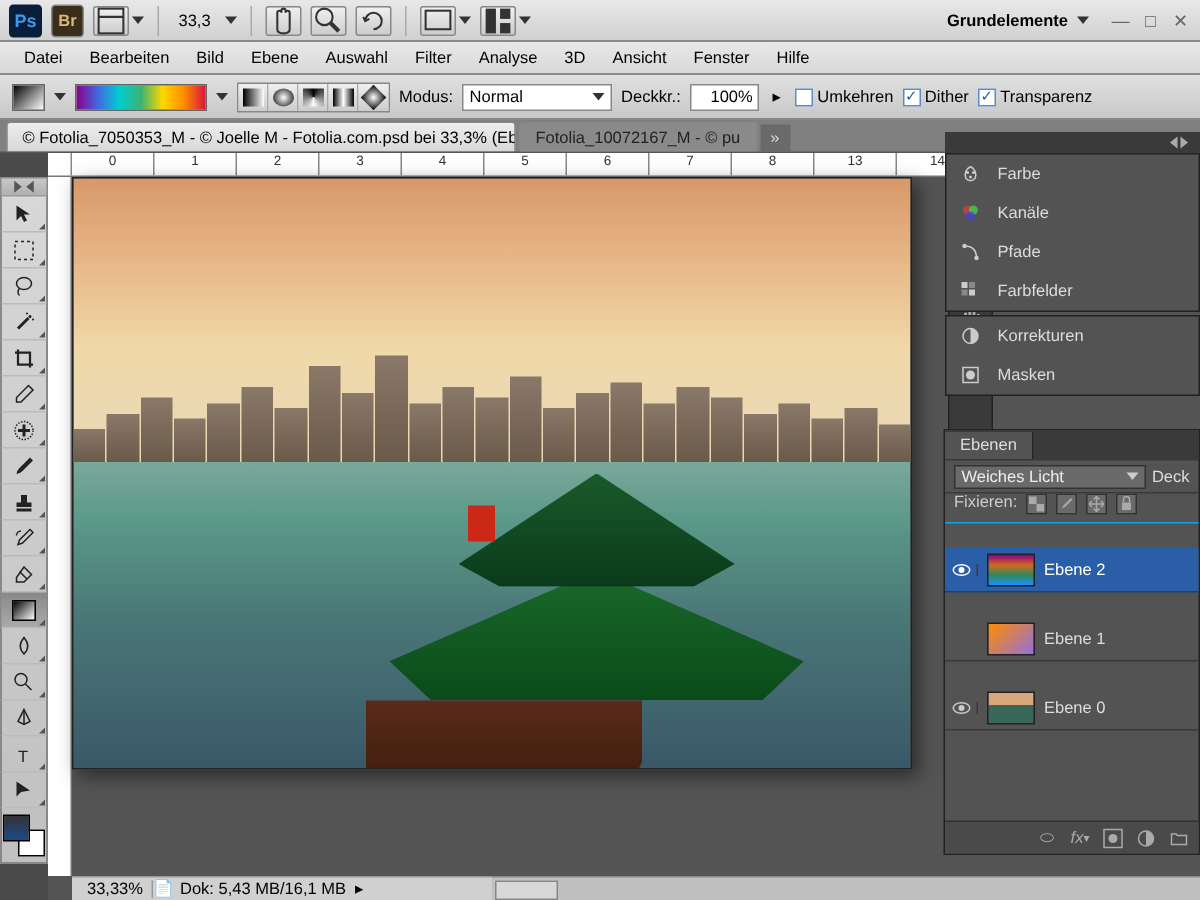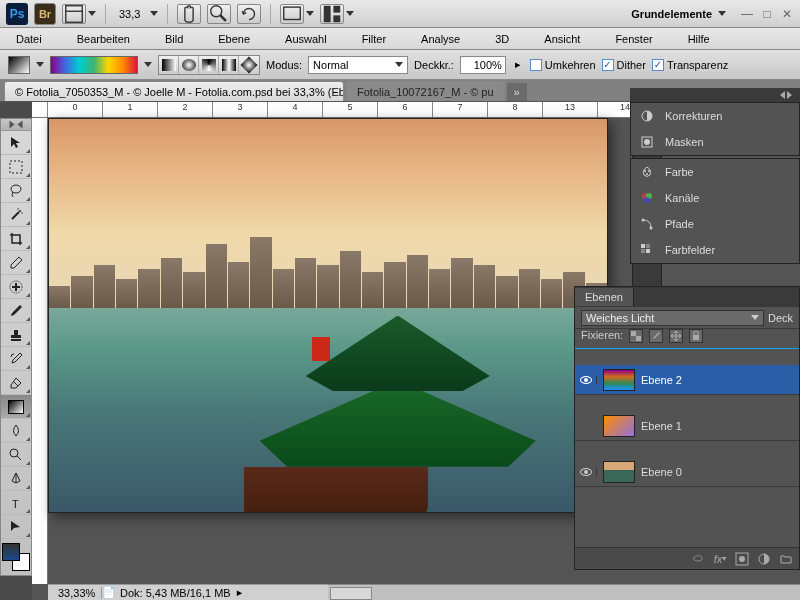--- a/index.html
+++ b/index.html
@@ -8,21 +8,21 @@
 .ps-icon { width: 22px; height: 22px; background: #0a1e3c; color: #3c9ae8; display: flex; align-items: center; justify-content: center; font-weight: bold; border-radius: 3px; font-size: 12px; }
 .br-icon { width: 22px; height: 22px; background: #3a2e1a; color: #d8b878; display: flex; align-items: center; justify-content: center; font-weight: bold; border-radius: 3px; font-size: 11px; border:1px solid #888;}
 .top-btn { width: 24px; height: 20px; background: linear-gradient(#f0f0f0,#ccc); border: 1px solid #888; border-radius: 2px; display: flex; align-items: center; justify-content: center; }
 .top-drop { display: flex; align-items: center; gap: 2px; }
 .tri-down { width: 0; height: 0; border-left: 4px solid transparent; border-right: 4px solid transparent; border-top: 5px solid #333; }
 .sep { width: 1px; height: 20px; background: #aaa; margin: 0 3px; }
 .zoom-txt { font-size: 11px; padding: 0 4px; }
 .spacer { flex: 1; }
 .workspace-drop { display: flex; align-items: center; gap: 6px; font-weight: bold; font-size: 12px; padding: 0 8px; }
 .win-btn { width: 14px; height: 14px; display: flex; align-items: center; justify-content: center; color: #666; font-size: 12px; cursor: pointer; }
-.menubar { height: 22px; background: linear-gradient(#e8e8e8,#d8d8d8); display: flex; align-items: center; padding: 0 8px; gap: 19px; border-bottom: 1px solid #888; }
+.menubar { height: 22px; background: linear-gradient(#e8e8e8,#d8d8d8); display: flex; align-items: center; padding: 0 8px; gap: 2px; border-bottom: 1px solid #888; }
 .menu-item { padding: 3px 8px; cursor: pointer; }
 .optbar { height: 30px; background: linear-gradient(#e0e0e0,#c8c8c8); display: flex; align-items: center; padding: 0 8px; gap: 6px; border-bottom: 1px solid #888; }
 .tool-icon { width: 22px; height: 18px; background: #222; border: 1px solid #666; }
 .gradient-preview { width: 88px; height: 18px; background: linear-gradient(90deg,#8b008b,#4169e1,#00ced1,#3cb371,#ffd700,#ff8c00,#dc143c); border: 1px solid #666; }
 .grad-type-group { display: flex; gap: 0; border: 1px solid #888; }
 .grad-type { width: 20px; height: 18px; background: linear-gradient(#f0f0f0,#ccc); border-right: 1px solid #aaa; display:flex;align-items:center;justify-content:center;}
 .grad-type:last-child { border-right: none; }
 .grad-lin { background: linear-gradient(90deg,#000,#fff); width:14px;height:12px;}
 .grad-rad { background: radial-gradient(circle,#fff,#000); width:14px;height:12px;border-radius:50%;}
 .opt-label { font-size: 11px; }
@@ -66,21 +66,21 @@
 .scroll-h::after{content:"";position:absolute;left:2px;top:2px;width:40px;height:11px;background:#d8d8d8;border:1px solid #888;}
 .right-strip { width:30px; background:#3a3a3a; position:absolute; right:138px; top:102px; height:185px; border:1px solid #222; z-index:8;}
 .strip-icon { width:28px; height:26px; display:flex;align-items:center;justify-content:center; border-bottom:1px solid #2a2a2a;}
 .strip-icon svg{width:15px;height:15px;}
 .panel-col { width:170px; position:absolute; right:0; top:88px; z-index:10;}
 .panel-head { height:14px; background:#3a3a3a; display:flex;align-items:center;justify-content:flex-end; padding:0 6px;}
 .panel-head .tri-l{width:0;height:0;border-top:4px solid transparent;border-bottom:4px solid transparent;border-right:5px solid #aaa;margin-right:2px;}
 .panel-group { background:#535353; border:1px solid #222; margin-bottom:2px;}
 .panel-row { display:flex; align-items:center; height:26px; padding:0 8px; gap:10px; color:#ddd; cursor:pointer;}
 .panel-row .pi{width:16px;height:16px;display:flex;align-items:center;justify-content:center;}
-.layers-panel { position:absolute; right:0; top:286px; width:226px; background:#535353; border:1px solid #222; z-index:12;}
+.layers-panel { position:absolute; right:0; top:286px; width:171px; background:#535353; border:1px solid #222; z-index:12;}
 .layers-tabs { height:20px; background:#3a3a3a; display:flex; align-items:center;}
 .layers-tab { padding:3px 10px; color:#ddd; background:#535353; border-right:1px solid #222; font-size:11px;}
 .layer-opts { display:flex; align-items:center; height:22px; padding:0 6px; gap:4px; color:#ddd; border-bottom:1px solid #3a3a3a;}
 .blend-sel { flex:1; height:16px; background:#6a6a6a; border:1px solid #333; color:#eee; padding:0 4px; display:flex;align-items:center;justify-content:space-between; font-size:10px;}
 .lock-row { display:flex; align-items:flex-start; height:20px; padding:0 6px; gap:6px; color:#ccc; border-bottom:1px solid #0ea5e9; font-size:10px;}
 .lock-ic{width:14px;height:14px;background:#6a6a6a;border:1px solid #333;display:flex;align-items:center;justify-content:center;}
 .layer-row { display:flex; align-items:center; height:30px; border-bottom:1px solid #3a3a3a; color:#ddd;margin-top:16px;}
 .layer-row.sel { background:#2a5fa8; color:#fff;}
 .vis-col { width:22px; display:flex;align-items:center;justify-content:center; border-right:1px solid #3a3a3a;}
 .eye{width:12px;height:8px;border:1px solid #ccc;border-radius:50%;position:relative;}
@@ -464,40 +464,20 @@
 
 <div class="panel-col">
   <div class="panel-head">
       <div class="tri-l"></div>
       <div class="tri-l" style="transform:scaleX(-1);"></div>
     </div>
   <div class="panel-group">
     <div class="panel-row">
         <div class="pi">
           <svg viewBox="0 0 16 16">
-            <circle cx="8" cy="8" r="5" fill="none" stroke="#ccc"></circle>
-            <path d="M8 3 A5 5 0 0 1 8 13 Z" fill="#ccc"></path>
-          </svg>
-        </div>
-        <span>Korrekturen</span>
-      </div>
-    <div class="panel-row">
-        <div class="pi">
-          <svg viewBox="0 0 16 16">
-            <rect x="3" y="3" width="10" height="10" fill="none" stroke="#ccc"></rect>
-            <circle cx="8" cy="8" r="3" fill="#ccc"></circle>
-          </svg>
-        </div>
-        <span>Masken</span>
-      </div>
-  </div>
-  <div class="panel-group">
-    <div class="panel-row">
-        <div class="pi">
-          <svg viewBox="0 0 16 16">
             <path d="M8 3 Q13 6 11 11 Q8 14 5 11 Q3 6 8 3" fill="none" stroke="#ccc"></path>
             <circle cx="6" cy="7" r="1" fill="#ccc"></circle>
             <circle cx="10" cy="7" r="1" fill="#ccc"></circle>
             <circle cx="8" cy="10" r="1" fill="#ccc"></circle>
           </svg>
         </div>
         <span>Farbe</span>
       </div>
     <div class="panel-row">
         <div class="pi">
@@ -524,20 +504,40 @@
           <svg viewBox="0 0 16 16">
             <rect x="2" y="2" width="4" height="4" fill="#ccc"></rect>
             <rect x="7" y="2" width="4" height="4" fill="#888"></rect>
             <rect x="2" y="7" width="4" height="4" fill="#888"></rect>
             <rect x="7" y="7" width="4" height="4" fill="#ccc"></rect>
           </svg>
         </div>
         <span>Farbfelder</span>
       </div>
   </div>
+  <div class="panel-group">
+    <div class="panel-row">
+        <div class="pi">
+          <svg viewBox="0 0 16 16">
+            <circle cx="8" cy="8" r="5" fill="none" stroke="#ccc"></circle>
+            <path d="M8 3 A5 5 0 0 1 8 13 Z" fill="#ccc"></path>
+          </svg>
+        </div>
+        <span>Korrekturen</span>
+      </div>
+    <div class="panel-row">
+        <div class="pi">
+          <svg viewBox="0 0 16 16">
+            <rect x="3" y="3" width="10" height="10" fill="none" stroke="#ccc"></rect>
+            <circle cx="8" cy="8" r="3" fill="#ccc"></circle>
+          </svg>
+        </div>
+        <span>Masken</span>
+      </div>
+  </div>
 </div>
 
 <div class="layers-panel">
   <div class="layers-tabs">
       <div class="layers-tab">Ebenen</div>
     </div>
   <div class="layer-opts">
     <div class="blend-sel">
         <span>Weiches Licht</span>
         <div class="tri-down" style="border-top-color:#ccc;"></div>

